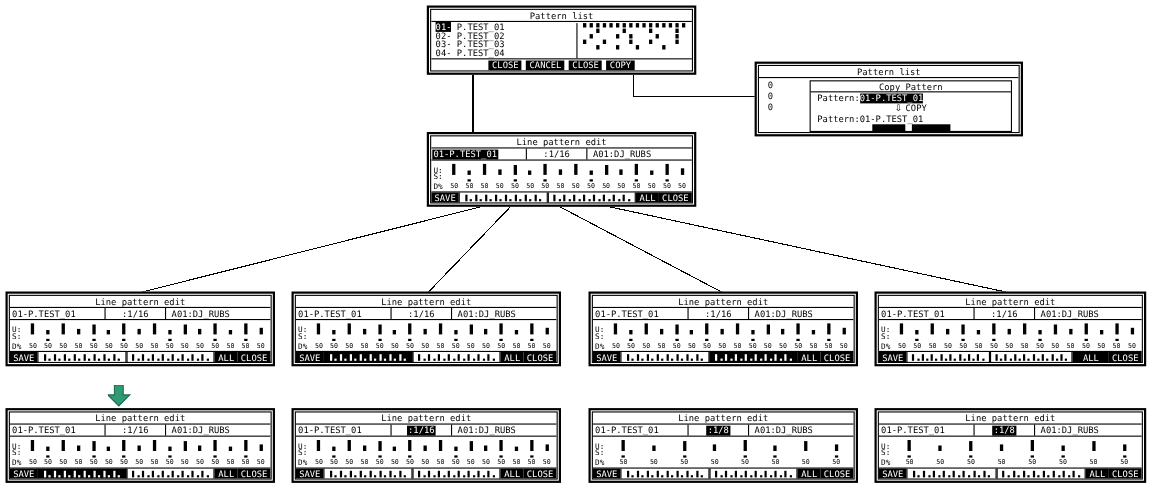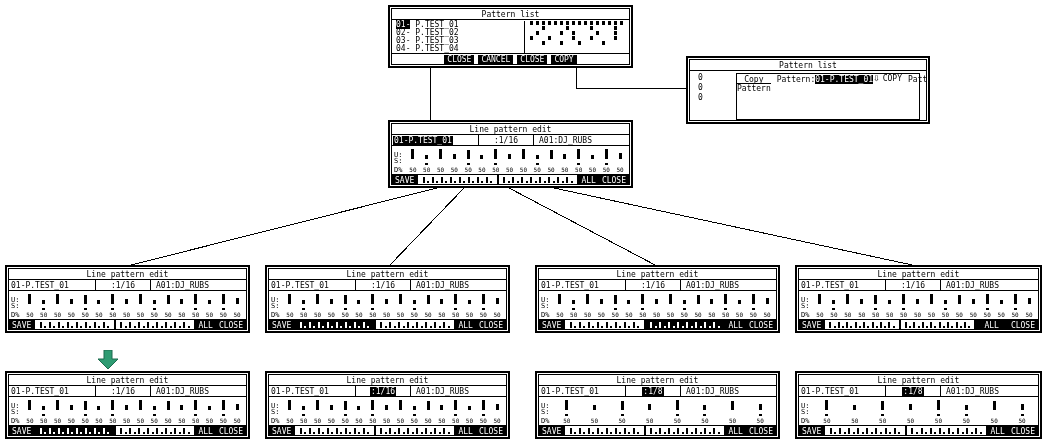--- a/index.html
+++ b/index.html
@@ -53,21 +53,21 @@
   .pv-c{width:6px;height:4px;position:relative}
   .pv-c.on::after{content:"";position:absolute;left:1px;top:0;width:3px;height:4px;background:#000}
   .pl-footer{flex:0 0 auto;height:11px;border-top:1px solid #000;display:flex;justify-content:center;
              align-items:center;gap:4px;box-sizing:border-box}
   .pl-btn{font-size:8px;line-height:9px;padding:0 3px;background:#000;color:#fff}
 
   
   .cp-body{flex:1;position:relative}
   .cp-left{position:absolute;left:8px;top:3px;display:flex;flex-direction:column;gap:2px;font-size:8px;line-height:8px}
   .cp-dialog{position:absolute;left:46px;top:2px;width:184px;height:47px;border:1px solid #000;background:#fff;
-             display:flex;flex-direction:row;box-sizing:border-box;z-index:2}
+             display:flex;flex-direction:column;box-sizing:border-box;z-index:2}
   .cp-title{height:10px;padding-top:1px;text-align:center;border-bottom:1px solid #000;box-sizing:border-box}
   .cp-row{height:9px;padding:1px 0 0 6px;white-space:pre}
   .cp-mid{height:9px;display:flex;align-items:center;justify-content:center;gap:3px}
   .cp-arrow{font-family:"DejaVu Sans",sans-serif;font-size:8px;line-height:8px}
   .cp-buttons{margin-top:auto;display:flex;justify-content:center;gap:6px;padding-bottom:1px}
   .cp-btn{font-size:8px;line-height:9px;padding:16px 3px;background:#000;color:#fff}
 
   
   .caption{position:absolute;left:4px;top:337px;font-family:"Liberation Serif",serif;font-size:13px;z-index:1}
   .tri{font-family:"DejaVu Sans",sans-serif;font-size:11px}

